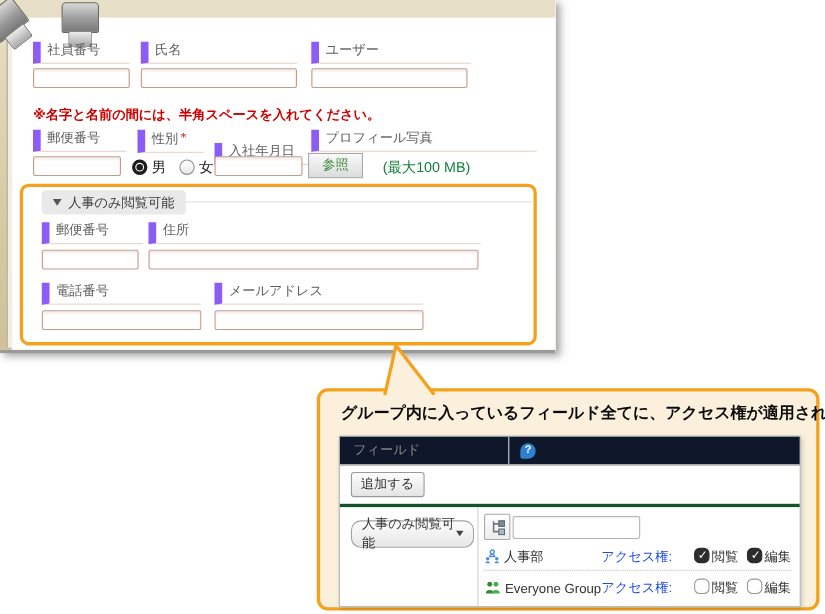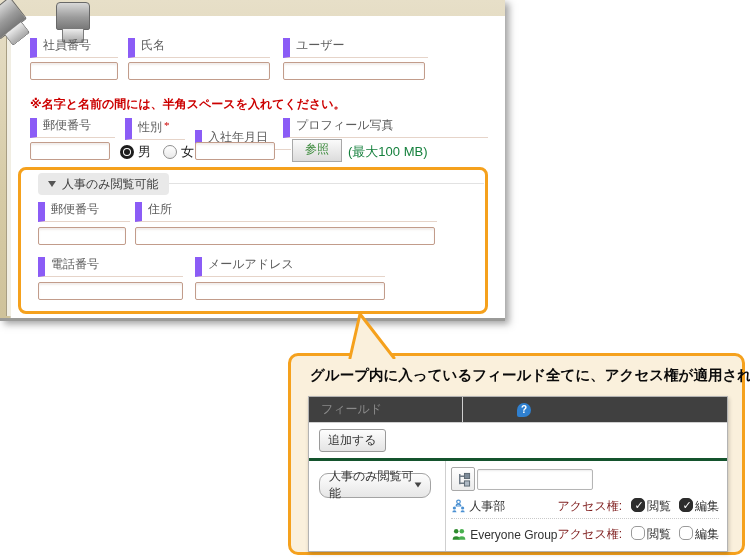--- a/index.html
+++ b/index.html
@@ -61,21 +61,21 @@
   
   .bubble { position:absolute; left:288px; top:353px; width:457px; height:202px;
     background:#faf0dc; border:3px solid #f5a11d; border-radius:10px; }
   .tail { position:absolute; left:342px; top:311px; width:60px; height:48px; z-index:5; }
   .bubble-title { position:absolute; left:310px; top:366px; width:425px;
     font-size:14.5px; font-weight:bold; color:#0a0a0a; z-index:6; white-space:nowrap; }
 
   .acl-table { position:absolute; left:308px; top:396px; width:420px;
     background:#fff; border:1px solid #b3b3b3; box-shadow:1px 2px 4px rgba(0,0,0,.2);
     font-size:12px; color:#333; z-index:6; }
-  .acl-header { display:flex; height:26px; background:#404040; border-bottom:1px solid #cfcfcf;gap:44px; }
+  .acl-header { display:flex; height:26px; background:#0f172a; border-bottom:1px solid #cfcfcf; }
   .acl-header .c1 { width:154px; border-right:1px solid #cfcfcf; line-height:25px;
     padding-left:12px; color:#8a8a8a; }
   .acl-header .c2 { flex:1; display:flex; align-items:center; gap:6px;
     padding-left:10px; color:#8a8a8a; }
   .help-icon { width:14px; height:14px; border-radius:50% 50% 50% 2px; background:#2f80d0;
     color:#fff; font-size:10px; font-weight:bold; text-align:center; line-height:14px;
     display:inline-block; cursor:pointer; }
   .acl-addrow { padding:6px 10px; border-bottom:3px solid #14532d; }
   .add-btn { font-size:12px; color:#333; background:linear-gradient(180deg,#fdfdfd,#e4e4e4);
     border:1px solid #9a9a9a; border-radius:3px; padding:2px 8px; cursor:pointer; }
@@ -87,21 +87,21 @@
     border:1px solid #a3a3a3; border-radius:9px; font-size:12px; color:#333; cursor:pointer; }
   .dropdown .caret-down { border-top-color:#444; transform:scale(.85); }
   .picker-line { display:flex; align-items:center; gap:2px; }
   .tree-btn { width:24px; height:24px; border:1px solid #a8a8a8; background:linear-gradient(#fff,#ececec);
     border-radius:2px; display:flex; align-items:center; justify-content:center; cursor:pointer; }
   .picker-input { width:116px; height:21px; border:1px solid #b5b5b5; border-radius:2px;
     background:#fff; box-shadow:inset 0 1px 2px rgba(0,0,0,.08); font-size:12px; padding:0 4px; }
   .user-row { display:flex; align-items:center; height:25px; margin-top:3px; }
   .user-row.sep { border-bottom:1px dotted #c9c9c9; }
   .user-name { flex:1; display:flex; align-items:center; gap:3px; color:#333; white-space:nowrap; overflow:hidden; }
-  .access-label { margin-right:1px; color:#7f1d1d; white-space:nowrap; }
+  .access-label { margin-right:12px; color:#1d4ed8; white-space:nowrap; }
   .cb-pair { display:flex; align-items:flex-start; margin-left:8px; }
   .cb { width:14px; height:14px; border-radius:5px; border:1px solid #9a9a9a; background:#fff;
     display:inline-block; cursor:pointer; position:relative; }
   .cb.checked { background:#2c2c2c; border-color:#2c2c2c; }
   .cb.checked::after { content:"\2713"; position:absolute; left:0; top:0; width:14px; height:14px;
     color:#fff; font-size:11px; line-height:13px; text-align:center; font-weight:bold; }
   .cb-label { margin-left:2px; white-space:nowrap; }
 </style>
 </head>
 <body>
@@ -133,21 +133,21 @@
 <div class="flabel" style="left:283px; top:118px; width:205px;"><span>プロフィール写真</span></div>
 
 <div class="finput" style="left:30px; top:142px; width:80px;"></div>
 <div class="radio-group" style="left:120px; top:143px;">
   <span class="radio checked"></span>
   <span class="radio-label">男</span>
   <span class="radio"></span>
   <span class="radio-label">女</span>
 </div>
 <div class="finput" style="left:195px; top:142px; width:80px;"></div>
-<div class="browse-btn" style="left:292px; top:139px;font-family:Liberation Mono, monospace;">参照</div>
+<div class="browse-btn" style="left:280px; top:139px;">参照</div>
 <div class="photo-hint" style="left:348px; top:143px;">(最大100 MB)</div>
 
 <div class="group-box"></div>
 <div class="group-line"></div>
 <div class="group-tab">
   <span class="caret-down"></span>
   <span>人事のみ閲覧可能</span>
 </div>
 
 <div class="flabel" style="left:38px; top:202px; width:92px;"><span>郵便番号</span></div>

